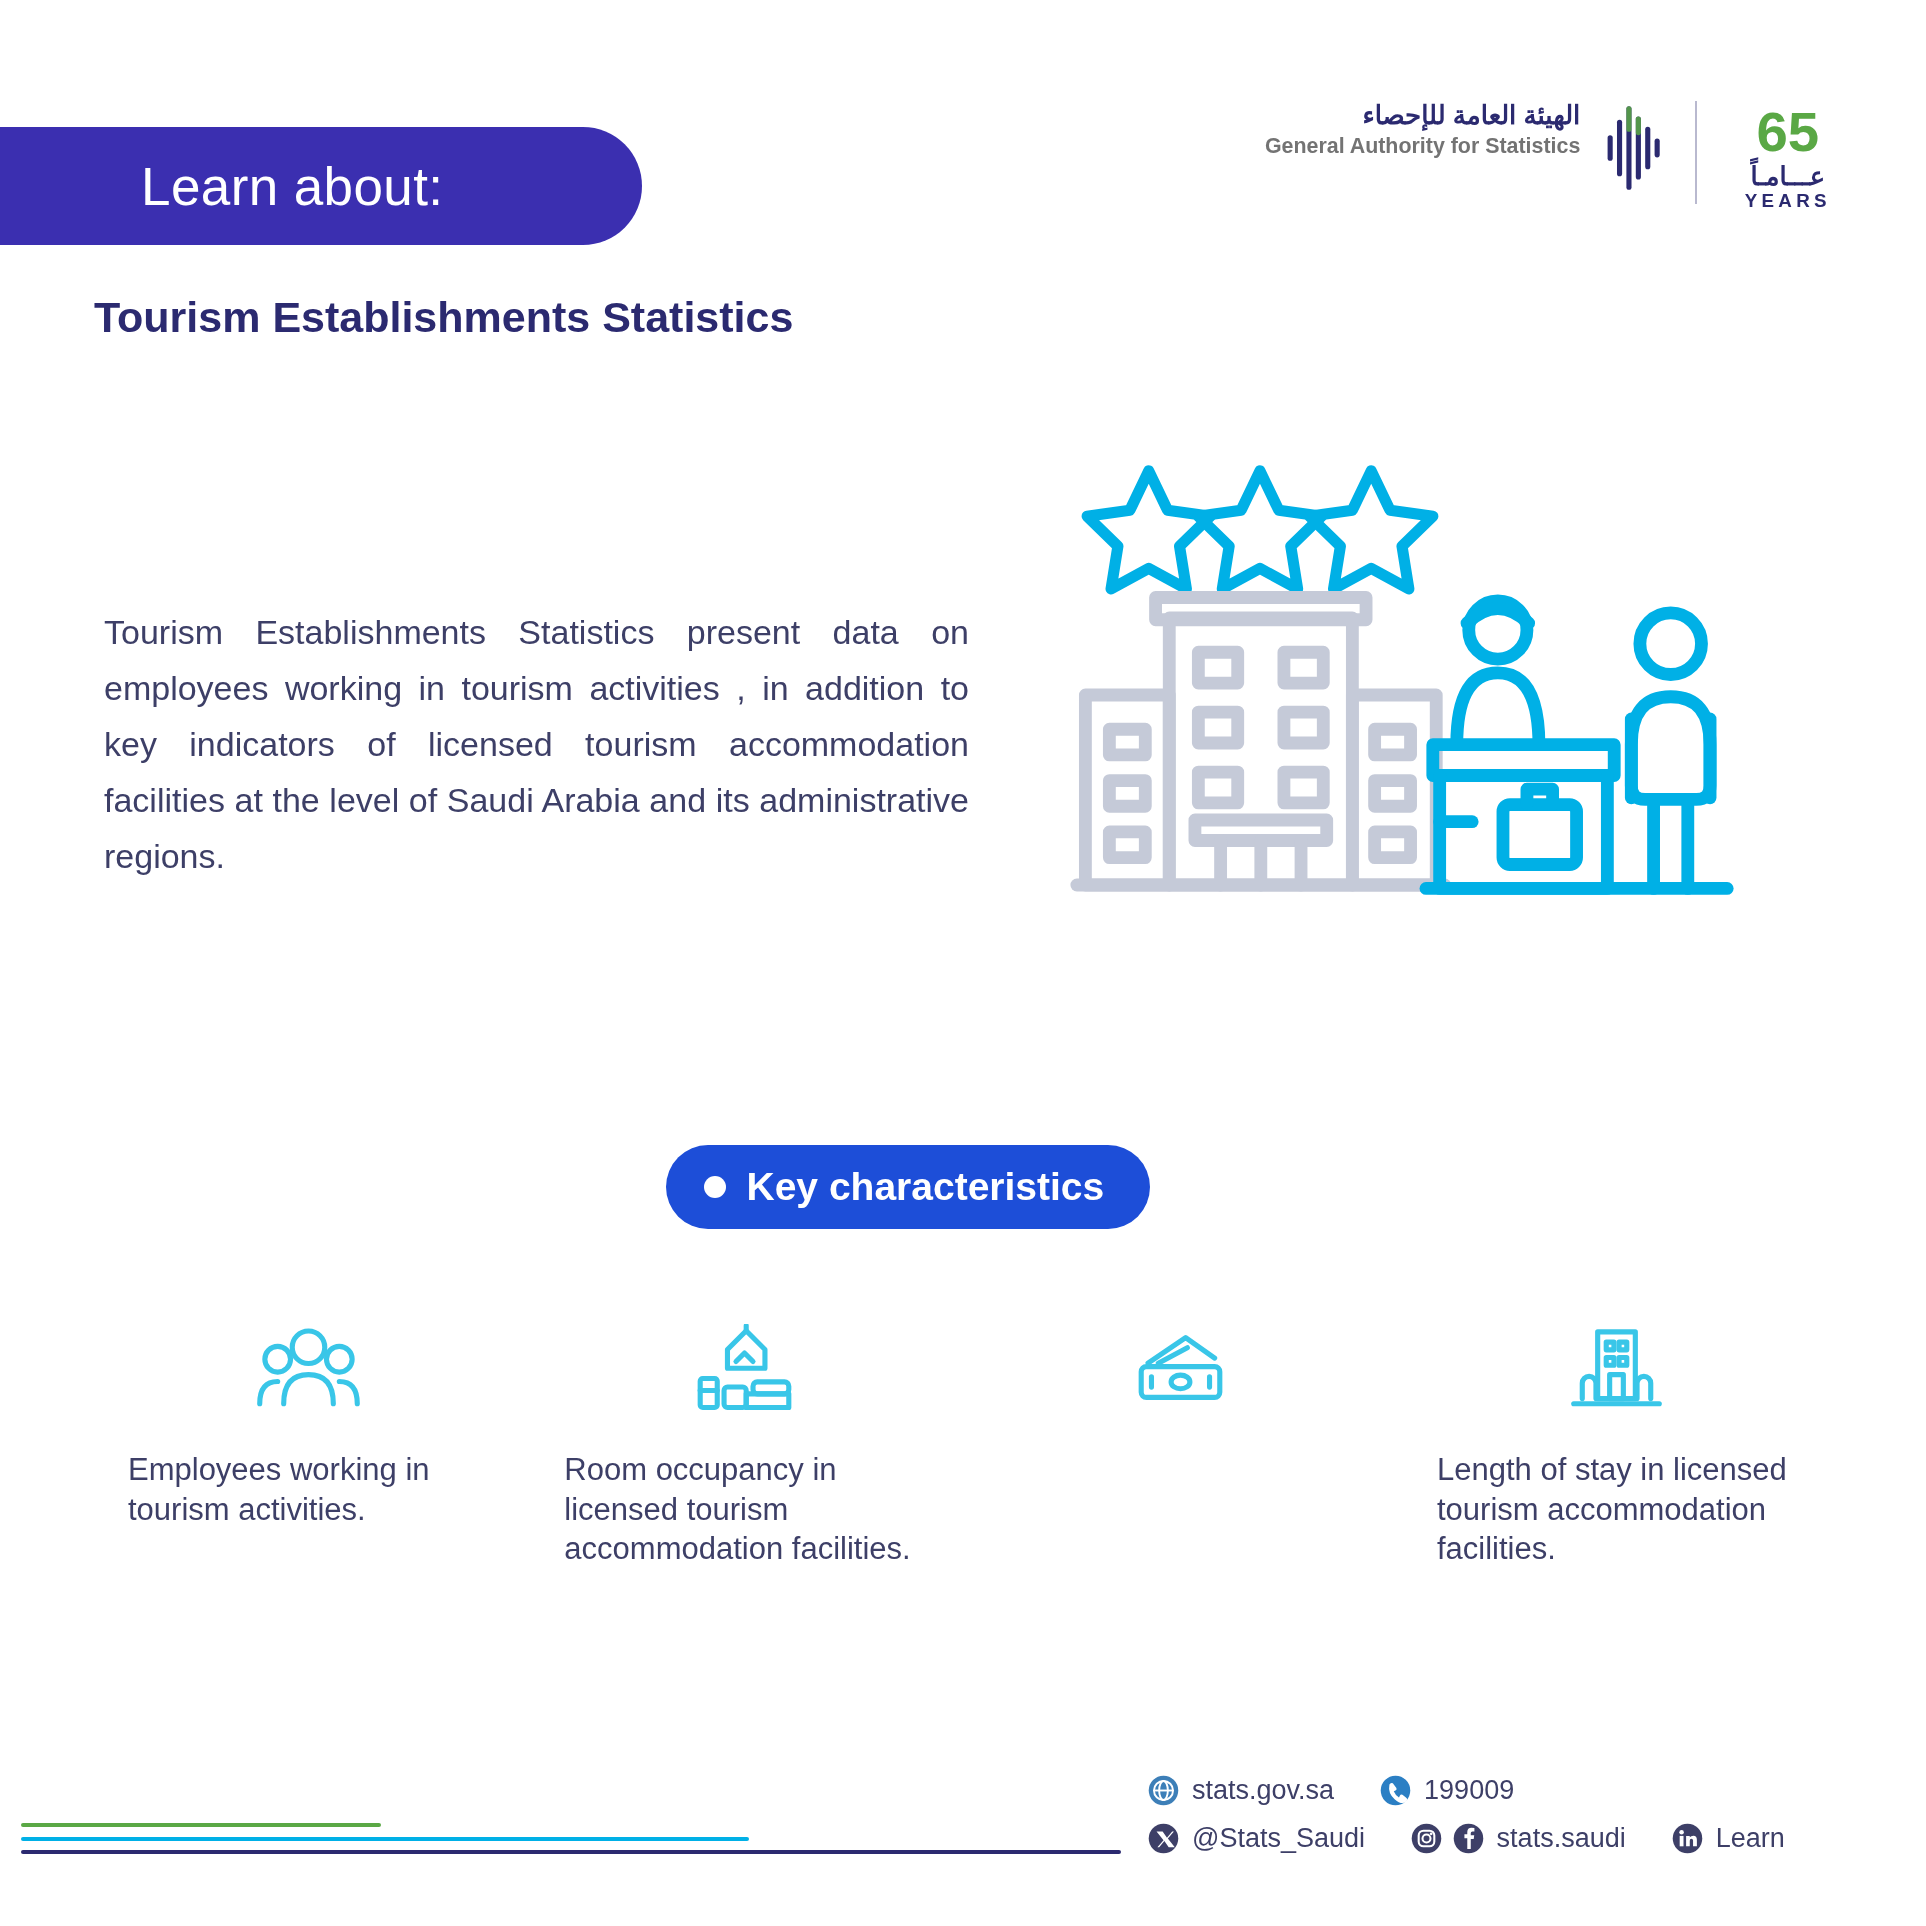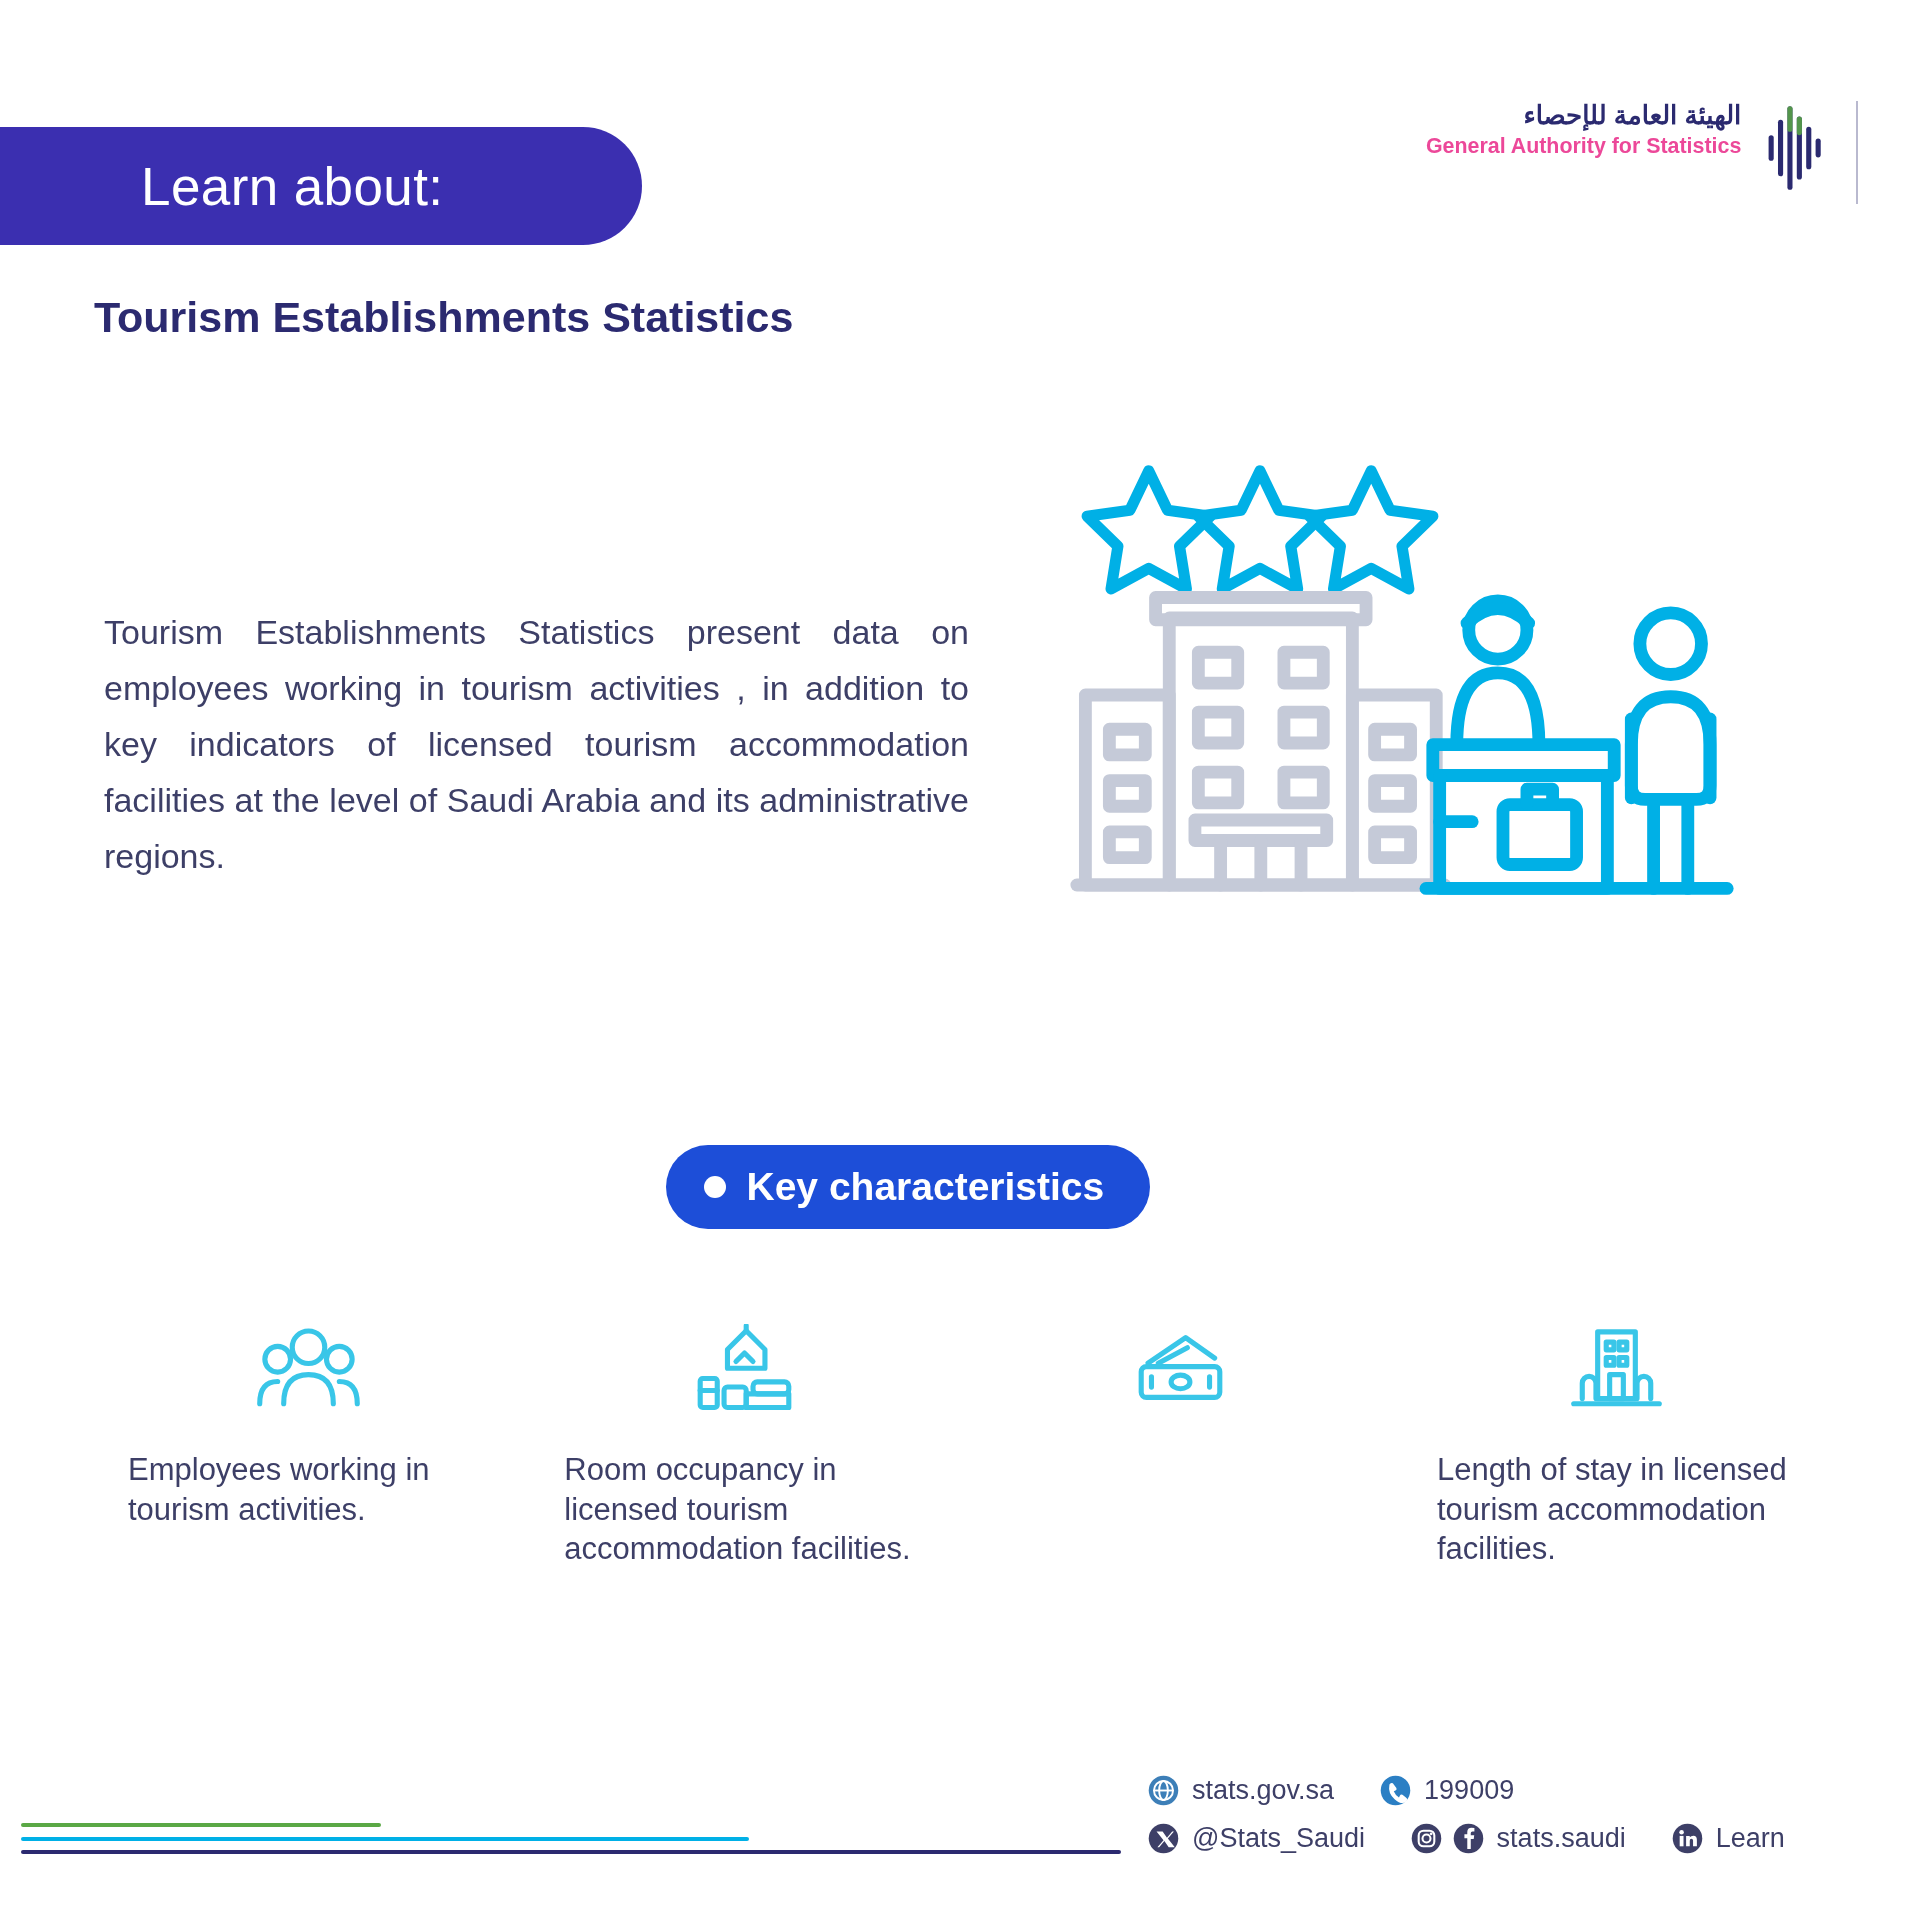--- a/index.html
+++ b/index.html
@@ -52,21 +52,21 @@
   }
   .gastat-ar {
     font-size: 26px;
     color: #2b2a70;
     letter-spacing: 1.7px;
     direction: rtl;
     font-weight: 700;
   }
   .gastat-en {
     font-size: 21.4px;
-    color: #ec4899;
+    color: #737373;
     font-weight: 700;
     margin-top: 3.4px;
   }
   .gastat-mark { width: 67px; height: 94px; }
   .logo-divider {
     width: 1.7px; height: 103px; background: #b9b9cf;
   }
   .years-mark { width: 137px; height: 111px; text-align: center; }
 
   
@@ -212,20 +212,27 @@
         </g>
         <g fill="#5aa845" opacity="0.85">
           <rect x="26" y="6" width="6" height="30" rx="3"></rect>
           <rect x="37" y="18" width="6" height="22" rx="3"></rect>
         </g>
       </svg>
     </div>
 
     <div class="logo-divider"></div>
 
+    <div class="years-mark">
+      <svg width="137" height="111" viewBox="0 0 160 130">
+        <text x="78" y="58" text-anchor="middle" font-family="Liberation Sans, sans-serif" font-size="66" font-weight="700" fill="#5aa845">65</text>
+        <text x="78" y="98" text-anchor="middle" font-family="Liberation Sans, sans-serif" font-size="30" font-weight="700" fill="#2b2a70" direction="rtl">عـــامـاً</text>
+        <text x="78" y="124" text-anchor="middle" font-family="Liberation Sans, sans-serif" font-size="22" font-weight="700" letter-spacing="5" fill="#2b2a70">YEARS</text>
+      </svg>
+    </div>
   </div>
 
   <div class="doc-title">Tourism Establishments Statistics</div>
 
   <div class="body-text">Tourism Establishments Statistics present data on employees working in tourism activities , in addition to key indicators of licensed tourism accommodation facilities at the level of Saudi Arabia and its administrative regions.</div>
 
   <div class="hero-illo">
     <svg width="753" height="514" viewBox="0 0 880 600">
 
       <g fill="none" stroke="#00b0e6" stroke-width="13" stroke-linejoin="round">

